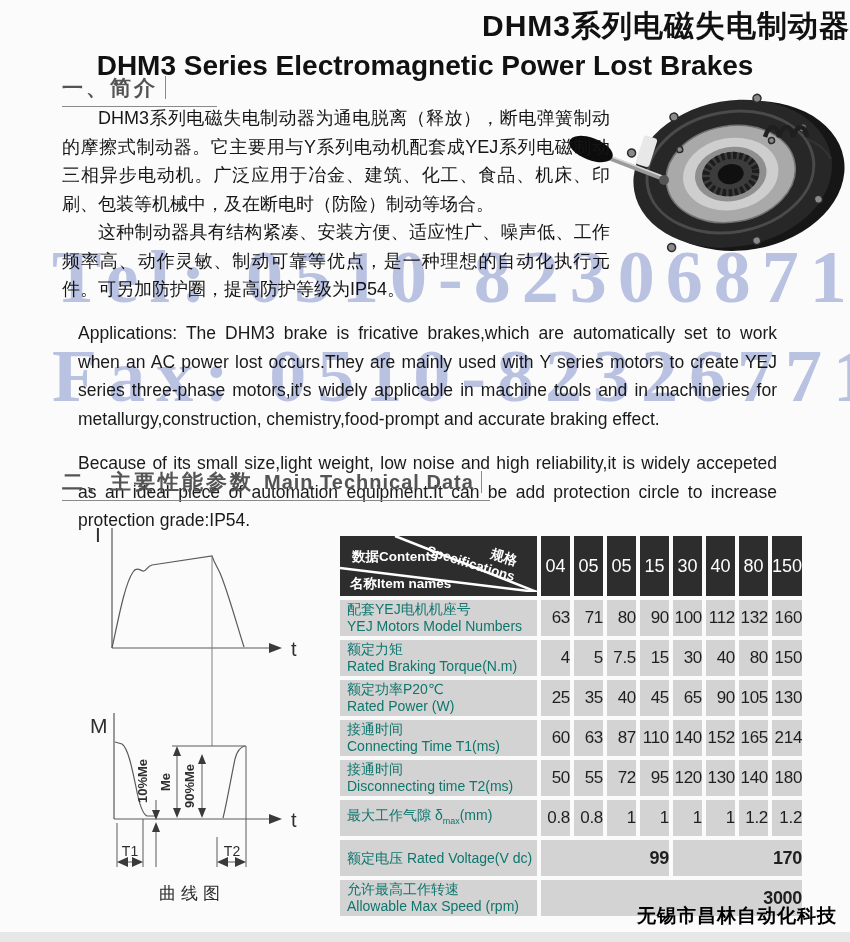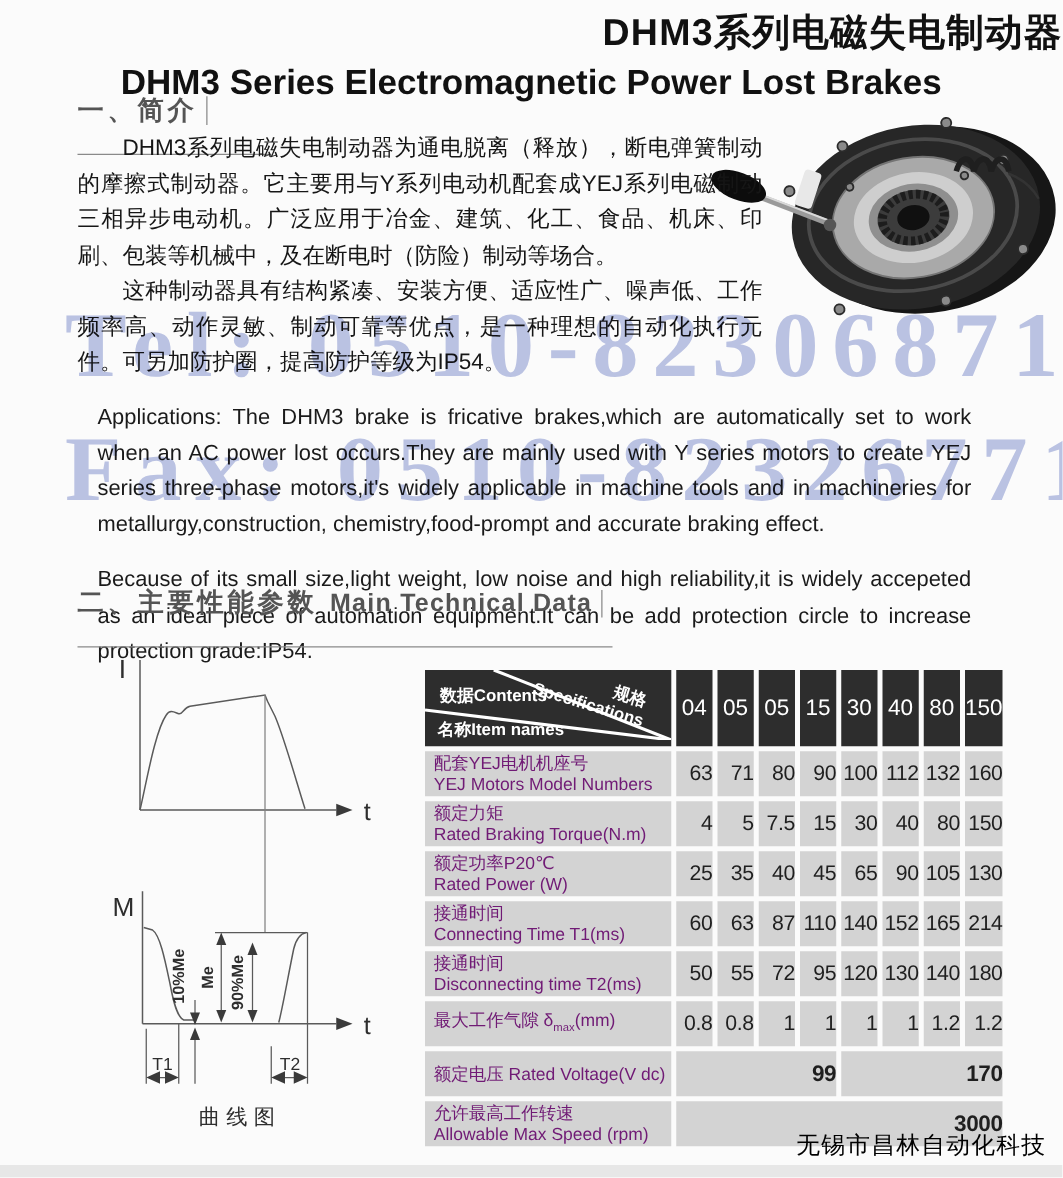--- a/index.html
+++ b/index.html
@@ -3,21 +3,21 @@
 <meta charset="utf-8">
 <style>
   html,body{margin:0;padding:0;}
   body{
     width:850px;height:942px;position:relative;overflow:hidden;
     background:#fbfbfb;color:#1c1c1c;
     font-family:"Liberation Sans","DejaVu Sans",sans-serif;
   }
   .title-cn{margin:6px 0 0 0;text-align:right;font-size:30px;font-weight:bold;letter-spacing:1px;color:#111;}
   .title-en{margin:3px;text-align:center;font-size:28px;font-weight:bold;color:#111;}
-  .sec-head{position:absolute;border-bottom:1px solid #8a8a8a;padding-bottom:21px;}
+  .sec-head{position:absolute;border-bottom:1px solid #8a8a8a;padding-bottom:4px;}
   .sec-head .txt{font-size:21px;font-weight:bold;color:#545454;letter-spacing:3px;padding-right:7px;border-right:1px solid #8a8a8a;}
   .sec-head .txt-en{font-size:20px;font-weight:bold;color:#545454;letter-spacing:1px;padding:0 7px 0 10px;border-right:1px solid #8a8a8a;}
   #sec1-head{left:62px;top:74px;width:155px;}
   #sec2-head{left:62px;top:468px;width:428px;}
   #intro-cn{position:absolute;left:62px;top:104px;width:548px;}
   #intro-cn p{margin:0;font-size:18px;line-height:28.5px;text-align:justify;text-indent:2em;color:#161616;}
   #intro-en{position:absolute;left:62px;top:303px;width:731px;}
   #intro-en p{margin:16px;font-size:17.5px;line-height:28.5px;text-align:justify;color:#1a1a1a;}
   #photo{position:absolute;left:565px;top:85px;width:285px;height:185px;}
   #diagram{position:absolute;left:45px;top:515px;width:280px;height:400px;}
@@ -25,25 +25,25 @@
       font-family:"Liberation Serif","DejaVu Serif",serif;font-weight:bold;
       font-size:74px;line-height:1;color:rgba(124,140,205,0.50);letter-spacing:11px;
       mix-blend-mode:multiply;}
   #wm-tel{left:52px;top:240px;}
   #wm-fax{left:52px;top:339px;}
   #spec-table{position:absolute;left:336px;top:532px;border-collapse:separate;border-spacing:4px;table-layout:fixed;}
   #spec-table th,#spec-table td{padding:0;}
   #spec-table .colh{background:#2d2d2d;color:#fff;font-weight:normal;font-size:18px;height:56px;text-align:center;}
   #spec-table .corner{background:#2d2d2d;padding:0;}
   #spec-table .lbl{background:#d3d3d3;text-align:left;font-weight:normal;font-size:14px;line-height:17px;
-                   color:#701a75;padding:0 4px 0 7px;height:36px;}
+                   color:#0f766e;padding:0 4px 0 7px;height:36px;}
   #spec-table td{background:#d3d3d3;text-align:right;font-size:17px;color:#1f1f1f;height:36px;letter-spacing:-0.3px;}
   #spec-table td.wide{font-size:18px;font-weight:bold;}
   .subm{font-size:9px;}
-  #footer{position:absolute;right:13px;top:903px;font-size:19px;font-weight:normal;color:#000;letter-spacing:1px;}
+  #footer{position:absolute;right:13px;top:903px;font-size:19px;font-weight:bold;color:#000;letter-spacing:1px;}
   #bottom-strip{position:absolute;left:0;right:0;bottom:0;height:10px;background:#e7e7e7;}
   svg text{font-family:"Liberation Sans","DejaVu Sans",sans-serif;}
 </style>
 </head>
 <body>
 
 <h1 class="title-cn">DHM3系列电磁失电制动器</h1>
 <h1 class="title-en">DHM3 Series Electromagnetic Power Lost Brakes</h1>
 
 <div class="sec-head" id="sec1-head">

